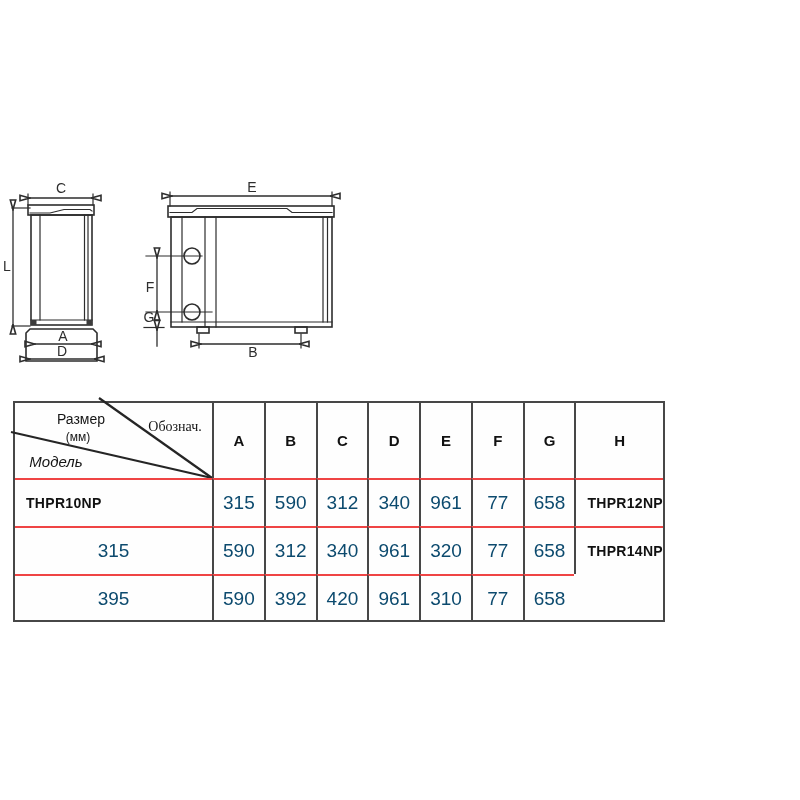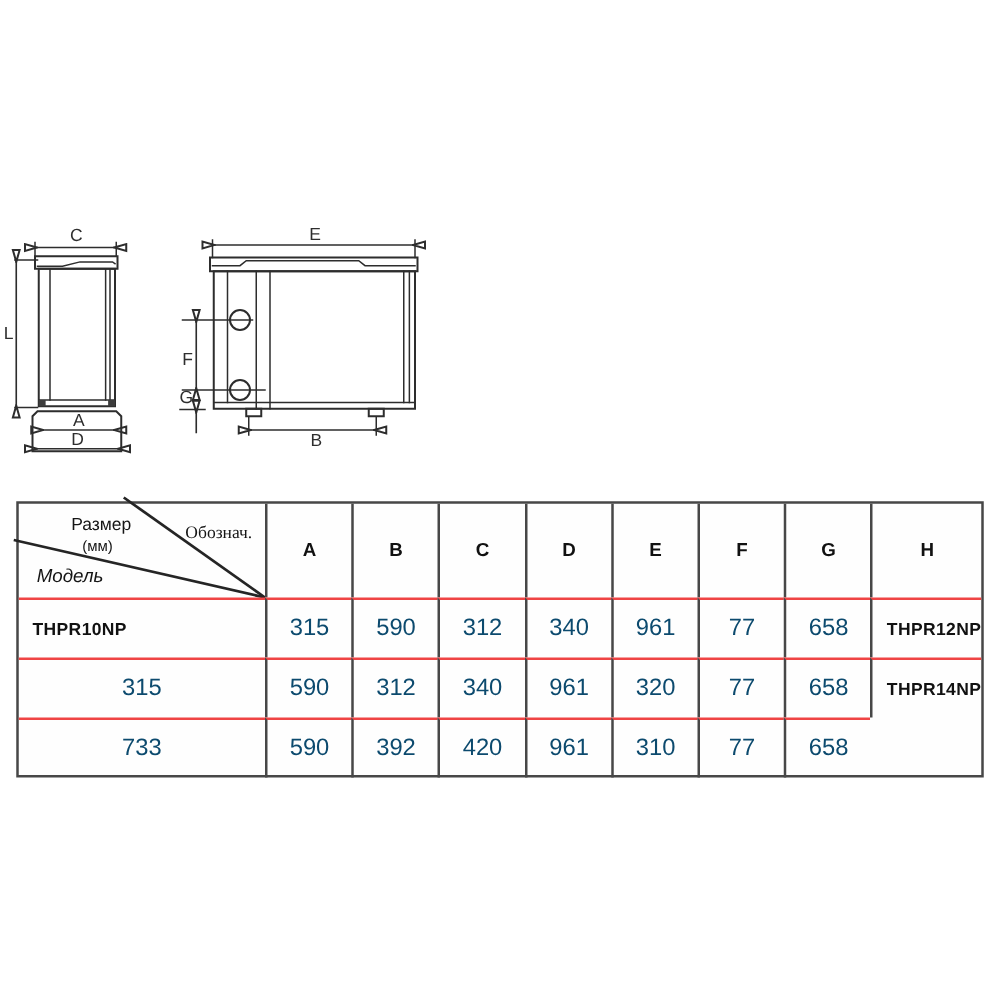--- a/index.html
+++ b/index.html
@@ -9,21 +9,21 @@
   
   svg.drawing{position:absolute;left:0;top:0;}
   svg.drawing path, svg.drawing rect, svg.drawing line, svg.drawing circle, svg.drawing polyline{
     fill:none;stroke:#2d2d2d;stroke-width:1.6;stroke-linecap:square;}
   svg.drawing .thin{stroke-width:1.2;}
   svg.drawing .dim{stroke-width:1.3;}
   svg.drawing .mark{fill:#3c3c3c;stroke:none;}
   svg.drawing text{fill:#2e2e2e;font-family:"Liberation Sans",sans-serif;font-size:14px;stroke:none;}
 
   
-  .dimtable{position:absolute;left:13px;top:401px;width:774px;height:221px;
+  .dimtable{position:absolute;left:13px;top:401px;width:652px;height:221px;
     border:2px solid #474747;box-sizing:border-box;background:#fefefe;}
   .grid{display:grid;width:100%;height:100%;
     grid-template-columns:197px repeat(8,1fr);
     grid-template-rows:75px 48px 48px 48px;}
   .cell{position:relative;display:flex;align-items:center;justify-content:center;
     border-left:2px solid #474747;border-top:2px solid #ef4444;box-sizing:border-box;overflow:visible;}
   .grid .cell:nth-child(9n+1){border-left:none;}
   .grid .cell:nth-child(-n+9){border-top:none;}
   .colhead{font-weight:bold;font-size:15px;color:#111;}
   .valcell{font-size:19px;color:#0c4a6e;}
@@ -157,21 +157,21 @@
       <div class="cell valcell">315</div>
       <div class="cell valcell">590</div>
       <div class="cell valcell">312</div>
       <div class="cell valcell">340</div>
       <div class="cell valcell">961</div>
       <div class="cell valcell">320</div>
       <div class="cell valcell">77</div>
       <div class="cell valcell">658</div>
 
       <div class="cell modelcell">THPR14NP</div>
-      <div class="cell valcell">733</div>
+      <div class="cell valcell">395</div>
       <div class="cell valcell">590</div>
       <div class="cell valcell">392</div>
       <div class="cell valcell">420</div>
       <div class="cell valcell">961</div>
       <div class="cell valcell">310</div>
       <div class="cell valcell">77</div>
       <div class="cell valcell">658</div>
 
     </div>
   </div>

